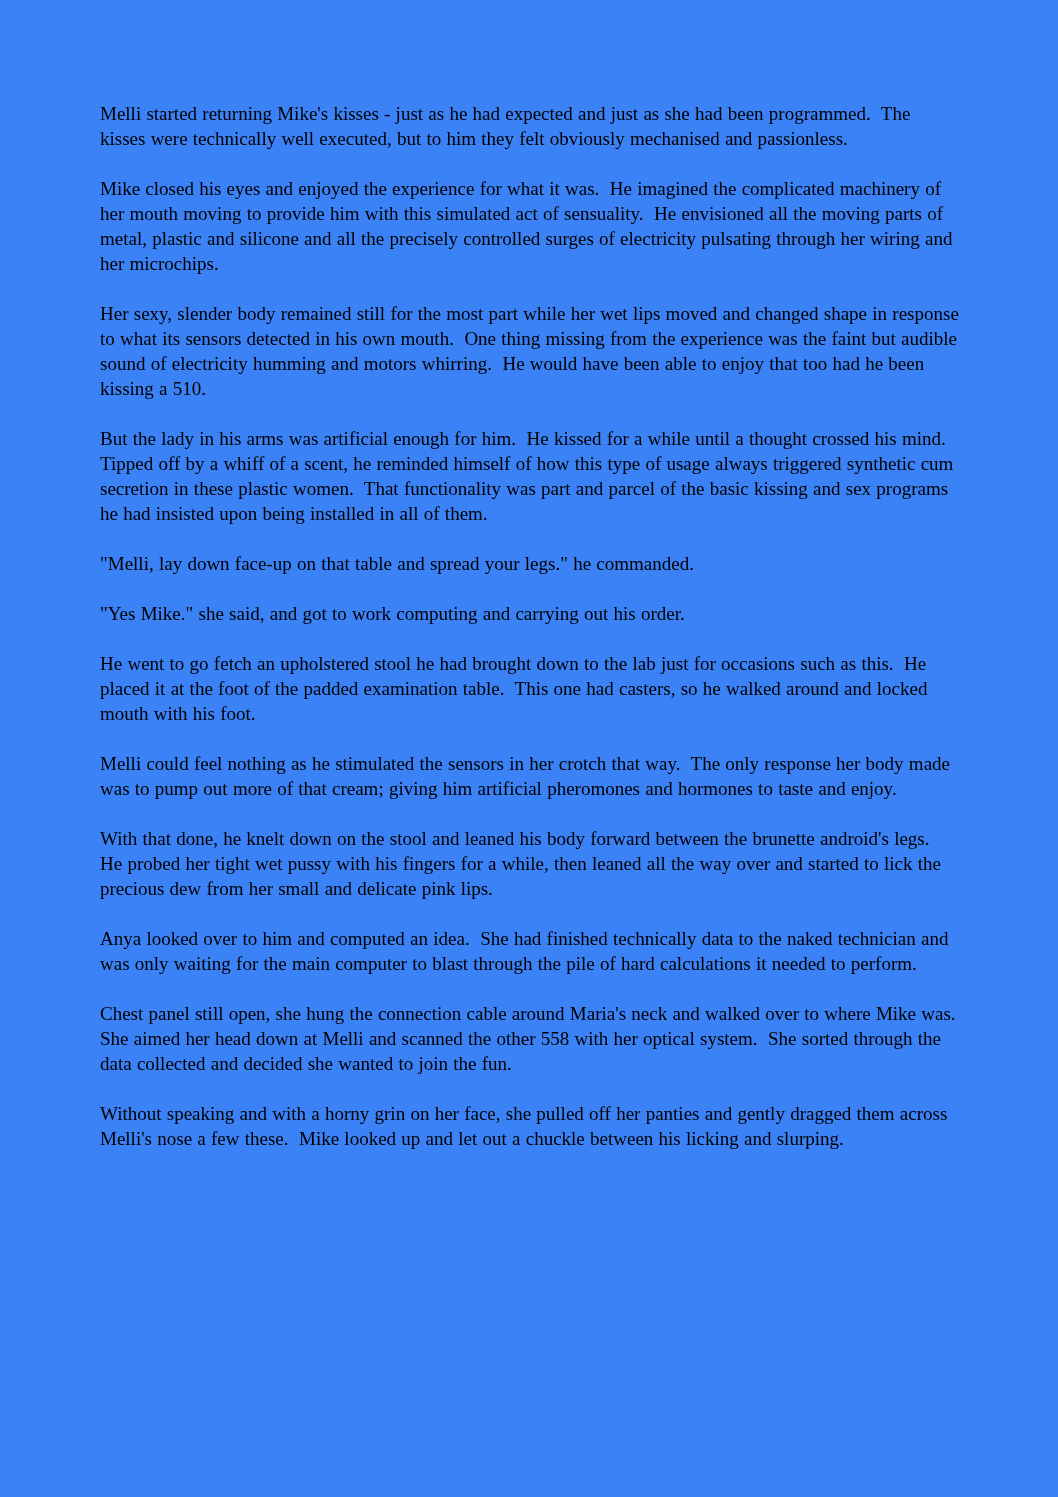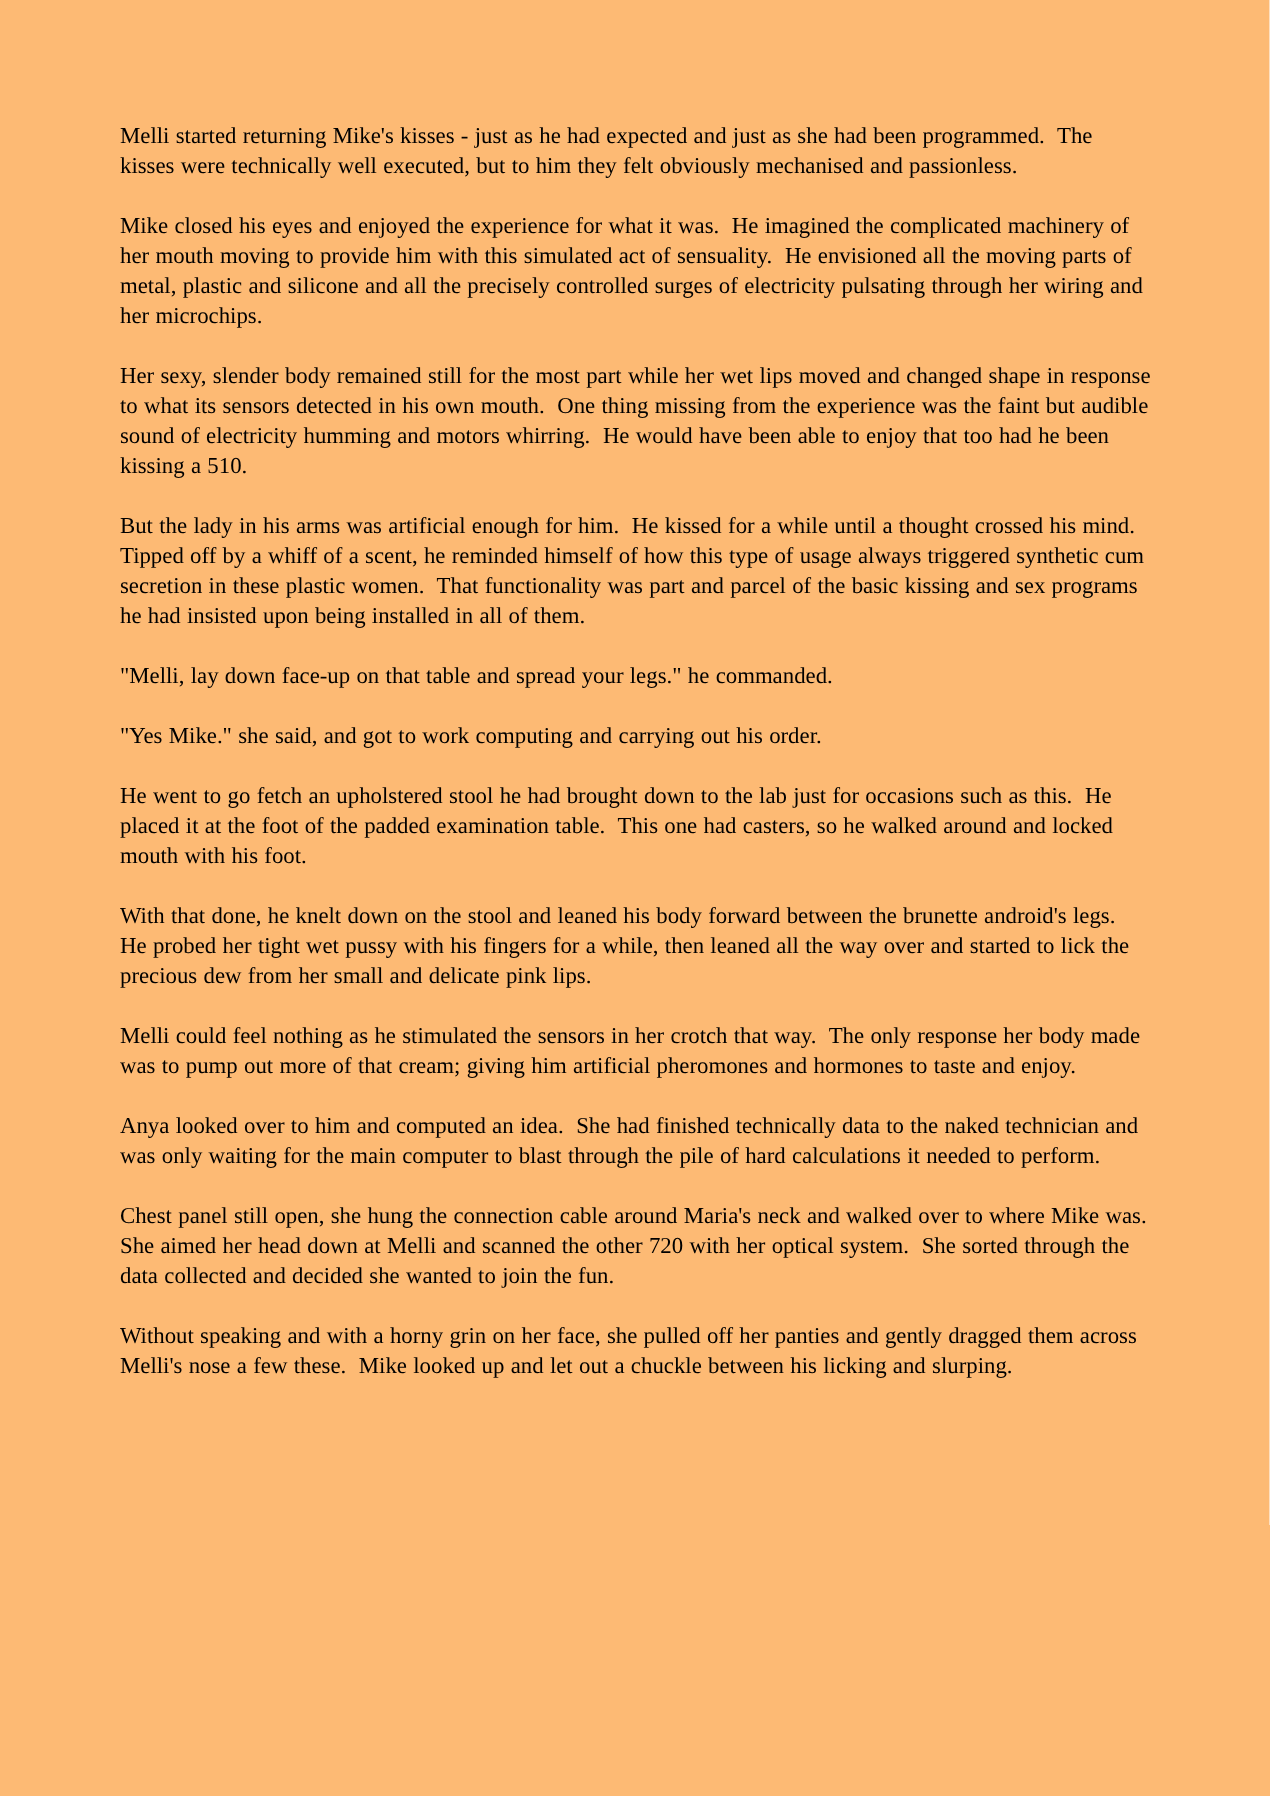--- a/index.html
+++ b/index.html
@@ -4,21 +4,21 @@
 <style>
   html, body {
     margin: 0;
     padding: 0;
     background: #ffffff;
   }
   .page {
     position: relative;
     width: 1058px;
     height: 1497px;
-    background: #fdba74;
+    background: #3b82f6;
     box-sizing: border-box;
     padding: 101px 98px 0 100px;
     overflow: hidden;
   }
   .doc-body {
     font-family: "Liberation Serif", "DejaVu Serif", serif;
     font-size: 19px;
     line-height: 25px;
     color: #000000;
     text-rendering: optimizeLegibility;
@@ -34,19 +34,19 @@
 
 <div class="page">
   <div class="doc-body">
     <p>Melli started returning Mike's kisses - just as he had expected and just as she had been programmed.  The kisses were technically well executed, but to him they felt obviously mechanised and passionless.</p>
     <p>Mike closed his eyes and enjoyed the experience for what it was.  He imagined the complicated machinery of her mouth moving to provide him with this simulated act of sensuality.  He envisioned all the moving parts of metal, plastic and silicone and all the precisely controlled surges of electricity pulsating through her wiring and her microchips.</p>
     <p>Her sexy, slender body remained still for the most part while her wet lips moved and changed shape in response to what its sensors detected in his own mouth.  One thing missing from the experience was the faint but audible sound of electricity humming and motors whirring.  He would have been able to enjoy that too had he been kissing a 510.</p>
     <p>But the lady in his arms was artificial enough for him.  He kissed for a while until a thought crossed his mind.  Tipped off by a whiff of a scent, he reminded himself of how this type of usage always triggered synthetic cum secretion in these plastic women.  That functionality was part and parcel of the basic kissing and sex programs he had insisted upon being installed in all of them.</p>
     <p>"Melli, lay down face-up on that table and spread your legs." he commanded.</p>
     <p>"Yes Mike." she said, and got to work computing and carrying out his order.</p>
     <p>He went to go fetch an upholstered stool he had brought down to the lab just for occasions such as this.  He placed it at the foot of the padded examination table.  This one had casters, so he walked around and locked mouth with his foot.</p>
+    <p>Melli could feel nothing as he stimulated the sensors in her crotch that way.  The only response her body made was to pump out more of that cream; giving him artificial pheromones and hormones to taste and enjoy.</p>
     <p>With that done, he knelt down on the stool and leaned his body forward between the brunette android's legs.  He probed her tight wet pussy with his fingers for a while, then leaned all the way over and started to lick the precious dew from her small and delicate pink lips.</p>
-    <p>Melli could feel nothing as he stimulated the sensors in her crotch that way.  The only response her body made was to pump out more of that cream; giving him artificial pheromones and hormones to taste and enjoy.</p>
     <p>Anya looked over to him and computed an idea.  She had finished technically data to the naked technician and was only waiting for the main computer to blast through the pile of hard calculations it needed to perform.</p>
-    <p>Chest panel still open, she hung the connection cable around Maria's neck and walked over to where Mike was.  She aimed her head down at Melli and scanned the other 720 with her optical system.  She sorted through the data collected and decided she wanted to join the fun.</p>
+    <p>Chest panel still open, she hung the connection cable around Maria's neck and walked over to where Mike was.  She aimed her head down at Melli and scanned the other 558 with her optical system.  She sorted through the data collected and decided she wanted to join the fun.</p>
     <p>Without speaking and with a horny grin on her face, she pulled off her panties and gently dragged them across Melli's nose a few these.  Mike looked up and let out a chuckle between his licking and slurping.</p>
   </div>
 </div>
 
 </body></html>

